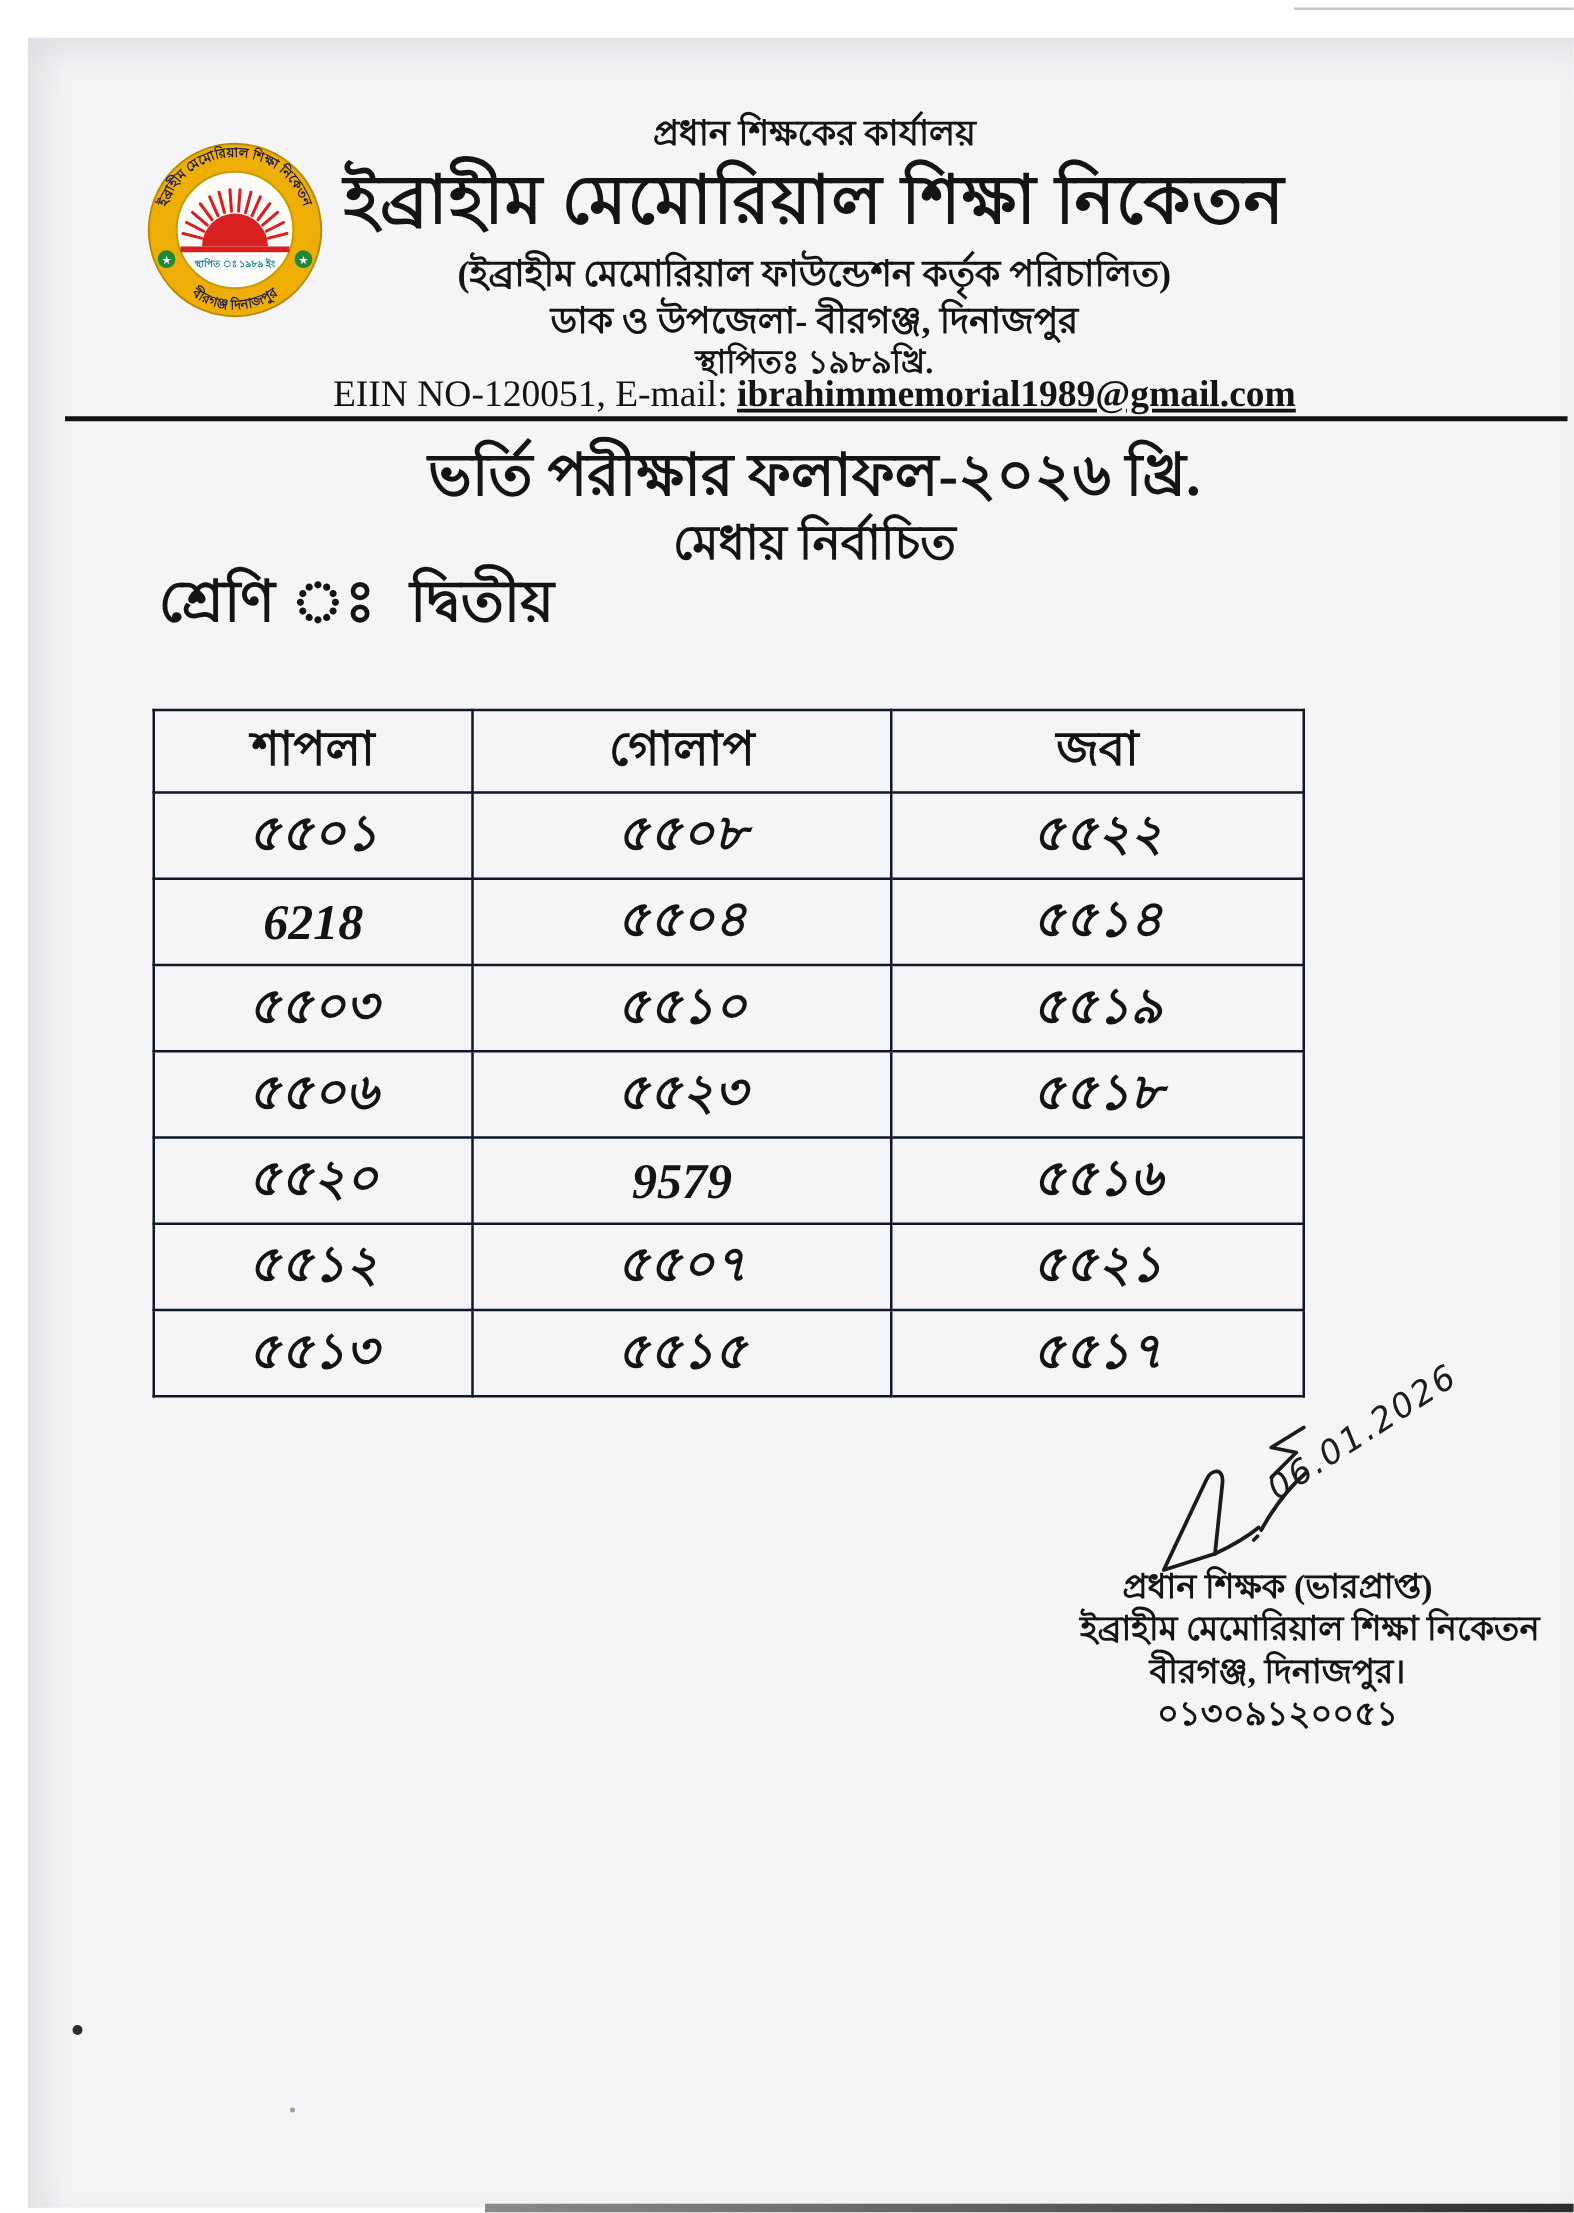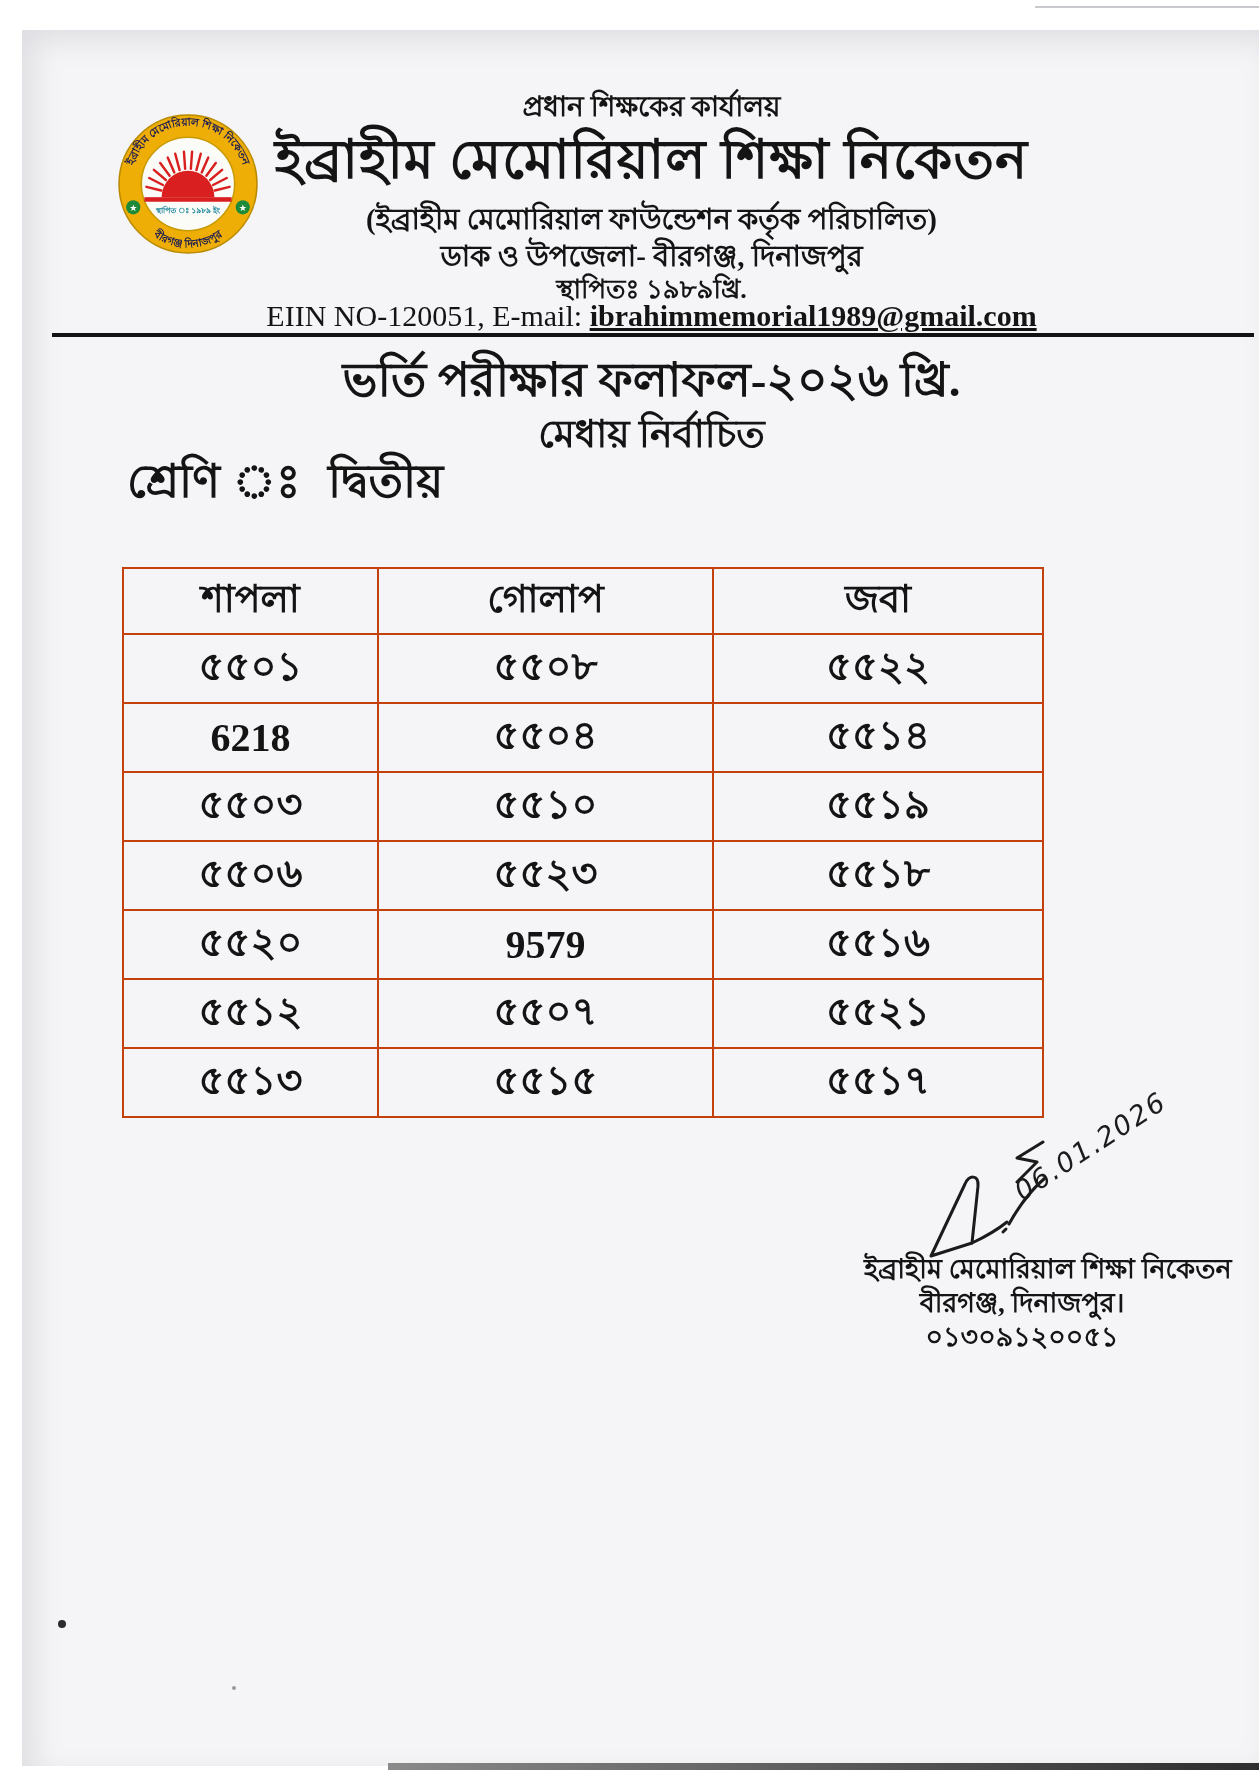--- a/index.html
+++ b/index.html
@@ -28,25 +28,25 @@
   .result-subtitle{left:0;width:1259px;top:374px;font-size:38px;font-weight:bold;}
   .class-label{left:105px;top:416px;font-size:46px;font-weight:bold;font-family:Liberation Mono, monospace;}
   
   .logo{left:95px;top:83px;width:142px;height:142px;}
   
   .results-table{
     position:absolute;left:100px;top:537px;width:920px;
     border-collapse:collapse;table-layout:fixed;
   }
   .results-table th,.results-table td{
-    border:2px solid #c2410c;text-align:center;padding:0;
+    border:2px solid #0f172a;text-align:center;padding:0;
     font-family:"Liberation Serif",serif;
   }
   .results-table th{height:62px;font-size:38px;font-weight:bold;}
-  .results-table td{height:65px;font-size:40px;font-weight:bold;}
+  .results-table td{height:65px;font-size:40px;font-weight:bold;font-style:italic;}
   .col-1{width:255px;} .col-2{width:335px;} .col-3{width:330px;}
   
   .signature-svg{left:895px;top:1108px;width:150px;height:135px;}
   .signature-date{
     left:995px;top:1148px;width:180px;font-size:27px;font-style:italic;
     font-family:"DejaVu Sans",sans-serif;color:#1c1c1c;
     transform:rotate(-33deg);transform-origin:left center;letter-spacing:2px;
   }
   .sig-lines{left:842px;top:1222px;width:316px;font-size:27px;font-weight:bold;line-height:34px;}
   .sig-lines .ln{white-space:nowrap;}
@@ -174,20 +174,21 @@
       <path d="M 14,118 L 48,46 C 52,37 62,36 61,48 L 55,105 L 14,118 Z"></path>
       <path d="M 55,105 C 70,98 80,92 90,84"></path>
       <path d="M 92,86 C 102,68 114,52 128,40"></path>
       <path d="M 100,44 L 120,24 L 100,20 L 126,4"></path>
       <path d="M 86,94 l 3,-3"></path>
     </g>
   </svg>
   <div class="abs signature-date">06.01.2026</div>
 
   <div class="abs center sig-lines">
+    <div class="ln">প্রধান শিক্ষক (ভারপ্রাপ্ত)</div>
     <div class="ln">ইব্রাহীম মেমোরিয়াল শিক্ষা নিকেতন</div>
     <div class="ln">বীরগঞ্জ, দিনাজপুর।</div>
     <div class="ln">০১৩০৯১২০০৫১</div>
   </div>
 
   <div class="abs dot-1"></div>
   <div class="abs dot-2"></div>
 </div>
 
 <div class="abs edge-top"></div>

